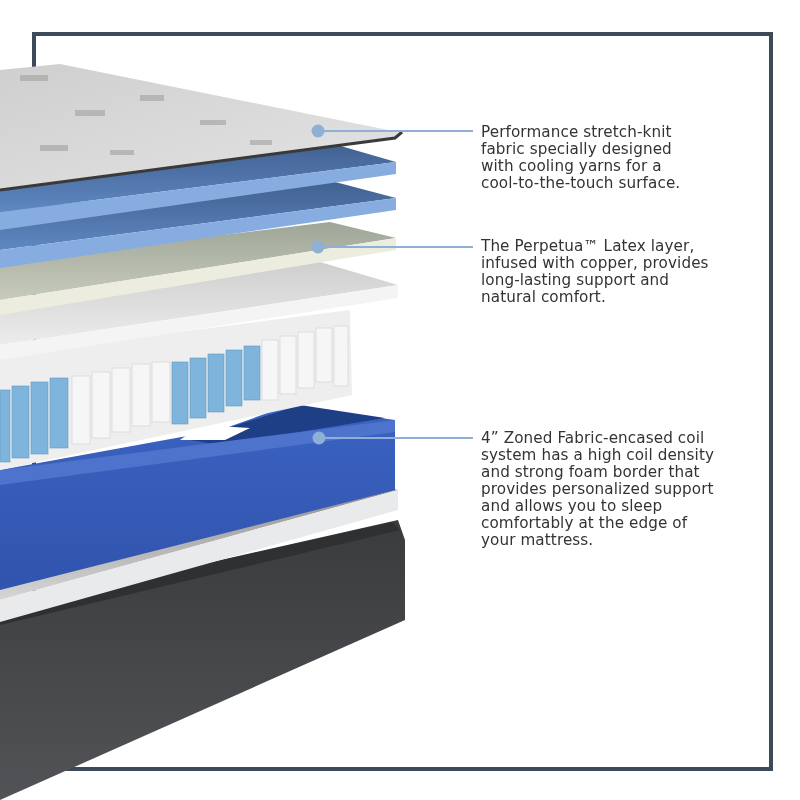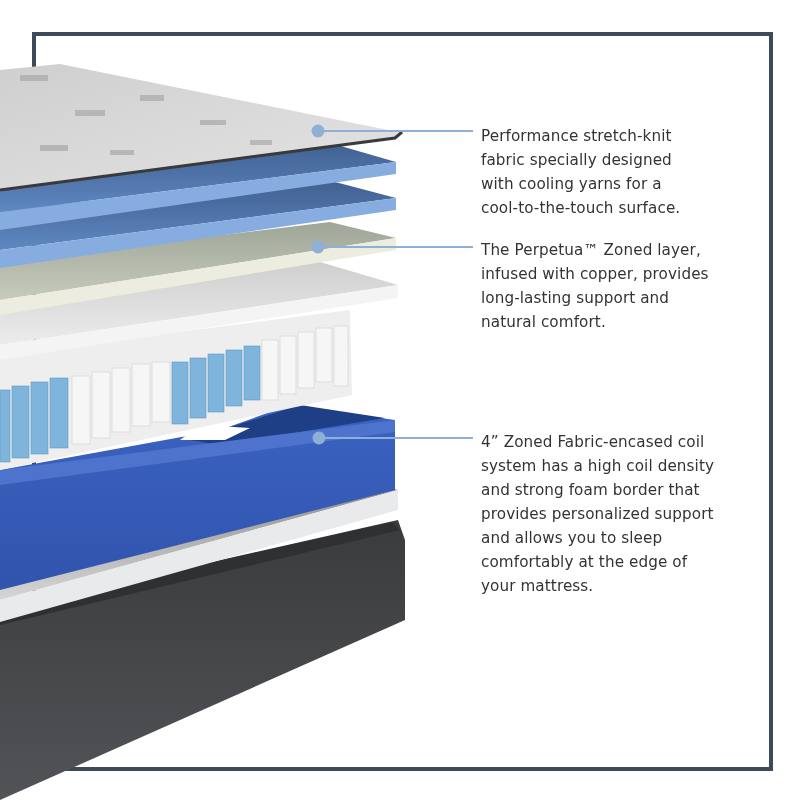--- a/index.html
+++ b/index.html
@@ -1,19 +1,19 @@
 <!DOCTYPE html>
 <html><head>
 <meta charset="utf-8">
 <style>
   html, body { margin: 0; padding: 0; background: #ffffff; }
   body { width: 800px; height: 800px; position: relative; overflow: hidden; font-family: "DejaVu Sans", "Liberation Sans", sans-serif; }
   .frame { position: absolute; left: 32px; top: 32px; width: 733px; height: 731px; border: 4px solid #3d4a5a; box-sizing: content-box; }
   .illustration { position: absolute; left: 0; top: 0; width: 800px; height: 800px; }
-  .callout-text { position: absolute; left: 481px; color: #333333; font-size: 15.2px; line-height: 24px; letter-spacing: 0.1px; white-space: pre-line; }
+  .callout-text { position: absolute; left: 481px; color: #333333; font-size: 15.2px; line-height: 17px; letter-spacing: 0.1px; white-space: pre-line; }
   #c1 { top: 124px; }
   #c2 { top: 238px; }
   #c3 { top: 430px; }
 </style>
 </head>
 <body>
 
 <div class="frame"></div>
 
 <svg class="illustration" viewBox="0 0 800 800" xmlns="http://www.w3.org/2000/svg">
@@ -133,21 +133,21 @@
     <circle cx="318" cy="247" r="5.5"></circle>
     <line x1="319" y1="438" x2="473" y2="438"></line>
     <circle cx="319" cy="438" r="5.5"></circle>
   </g>
 </svg>
 
 <div id="c1" class="callout-text">Performance stretch-knit
 fabric specially designed
 with cooling yarns for a
 cool-to-the-touch surface.</div>
-<div id="c2" class="callout-text">The Perpetua™ Zoned layer,
+<div id="c2" class="callout-text">The Perpetua™ Latex layer,
 infused with copper, provides
 long-lasting support and
 natural comfort.</div>
 <div id="c3" class="callout-text">4” Zoned Fabric-encased coil
 system has a high coil density
 and strong foam border that
 provides personalized support
 and allows you to sleep
 comfortably at the edge of
 your mattress.</div>

